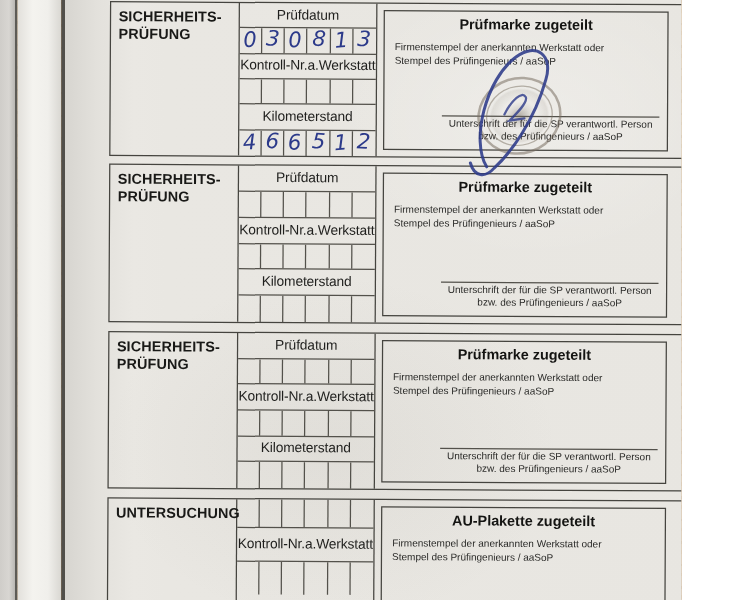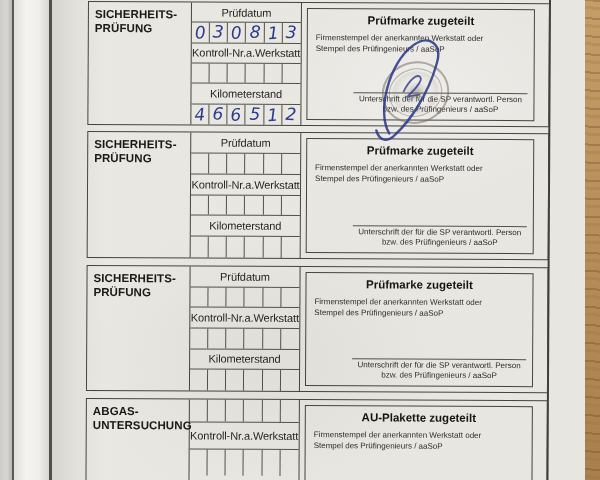--- a/index.html
+++ b/index.html
@@ -1,17 +1,17 @@
 <!DOCTYPE html>
 <html><head>
 <meta charset="utf-8">
 <style>
   html,body{margin:0;padding:0;}
   body{font-family:"Liberation Sans",sans-serif;}
-  #stage{position:relative;width:600px;height:480px;overflow:hidden;
+  #stage{position:relative;width:545px;height:480px;overflow:hidden;
     background-color:#b28a57;
     background-image:
       repeating-linear-gradient(184deg, rgba(90,60,30,.28) 0 2px, rgba(0,0,0,0) 2px 7px, rgba(150,110,60,.25) 7px 10px, rgba(0,0,0,0) 10px 18px),
       linear-gradient(180deg,#c59d68,#a97f4d);
   }
   
   .edge-a{position:absolute;left:0;top:0;width:12px;height:480px;
     background:linear-gradient(90deg,#cfcdc9,#d8d6d2 60%,#b9b7b3);}
   .edge-line1{position:absolute;left:12px;top:0;width:2px;height:480px;background:#5d5b56;}
   .edge-b{position:absolute;left:14px;top:0;width:35px;height:480px;
@@ -242,21 +242,20 @@
           <div class="sig-block">
             <div>Unterschrift der für die SP verantwortl. Person</div>
             <div>bzw. des Prüfingenieurs / aaSoP</div>
           </div>
         </div>
       </div>
     </div>
 
     <div class="section" style="top:399px;height:120px;">
       <div class="cell-title">
-        <div class="title-ln">ABGAS-</div>
         <div class="title-ln">UNTERSUCHUNG</div>
       </div>
       <div class="cell-mid" style="grid-template-rows:23px 27px 26px 1fr;">
         <div class="digit-row">
           <div class="digit-cell"></div>
             <div class="digit-cell"></div>
             <div class="digit-cell"></div>
             <div class="digit-cell"></div>
             <div class="digit-cell"></div>
             <div class="digit-cell"></div>

